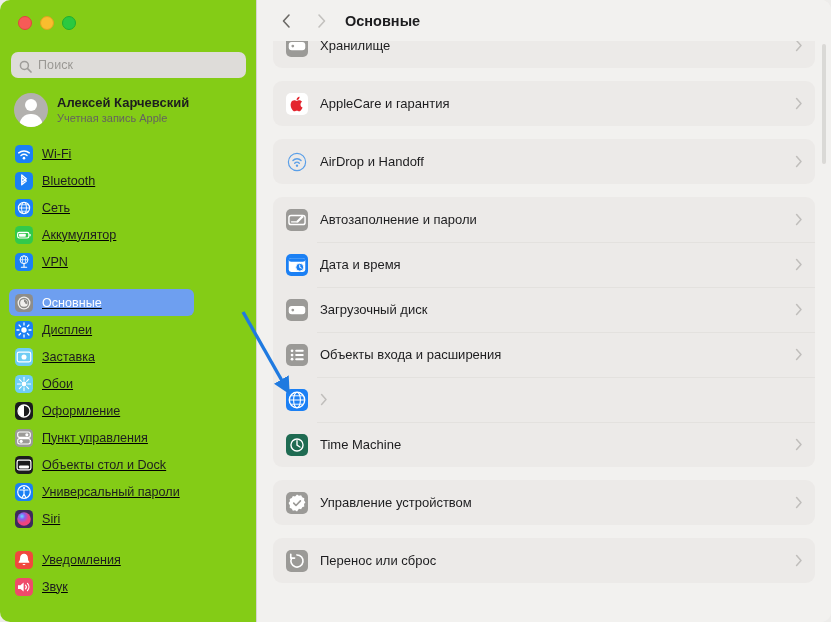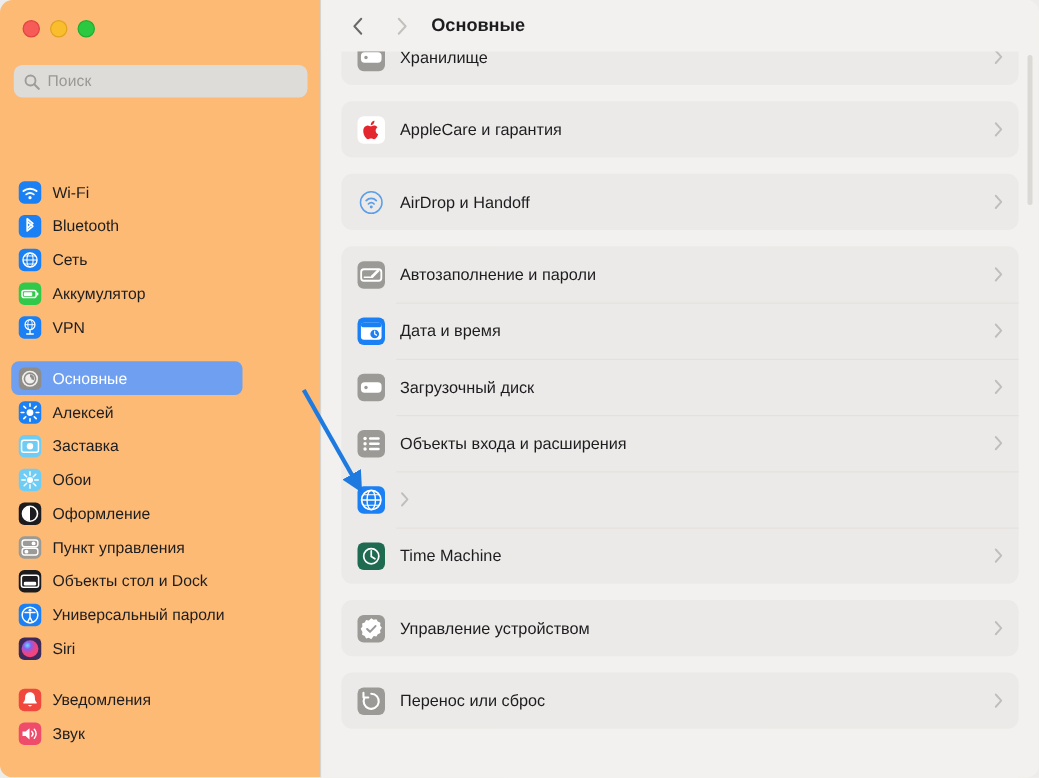--- a/index.html
+++ b/index.html
@@ -10,21 +10,21 @@
     -webkit-font-smoothing:antialiased;
   }
   .window{
     position:relative;width:831px;height:622px;overflow:hidden;
     border-radius:10px;background:#f2f1ef;
   }
 
   
   .sidebar{
     position:absolute;left:0;top:0;width:257px;height:622px;
-    background:#fdba74;
+    background:#84cc16;
     border-right:1px solid #d6d4d1;
     box-sizing:border-box;
     overflow:hidden;
   }
   .traffic{
     position:absolute;left:18px;top:16px;display:flex;gap:8px;align-items:center;
   }
   .tl{width:12px;height:12px;border-radius:50%;display:block;}
   .tl.red{background:#f75b57;border:0.5px solid #e0443f;}
   .tl.yellow{background:#f9bd2e;border:0.5px solid #e0a41f;}
@@ -47,21 +47,21 @@
     margin-left:4px;margin-right:9px;flex:0 0 auto;position:relative;overflow:hidden;
   }
   .avatar .head{position:absolute;left:50%;top:6px;transform:translateX(-50%);
     width:12px;height:12px;border-radius:50%;background:#fff;}
   .avatar .body{position:absolute;left:50%;top:21px;transform:translateX(-50%);
     width:23px;height:17px;border-radius:11px 11px 0 0;background:#fff;}
   .acct-txt{display:flex;flex-direction:column;justify-content:center;line-height:1.15;}
   .acct-name{font-size:13px;font-weight:bold;color:#1d1d1f;}
   .acct-sub{font-size:11px;color:#65635f;margin-top:1px;}
 
-  .nav{position:absolute;left:0;top:140px;width:203px;}
+  .nav{position:absolute;left:0;top:140px;width:203px;text-decoration:underline;}
   .navgroup{padding:0 9px;}
   .navgroup + .navgroup{margin-top:14px;}
   .navitem{
     height:27px;display:flex;align-items:center;border-radius:6px;
     padding:0 6px;box-sizing:border-box;
   }
   .navitem.selected{background:#6e9ff0;}
   .navitem.selected .nav-label{color:#ffffff;}
   .nav-icon{
     width:18px;height:18px;border-radius:4.5px;margin-right:9px;flex:0 0 auto;
@@ -129,20 +129,30 @@
     <div class="searchbox">
       <span class="sicon">
         <svg width="13" height="13" viewBox="0 0 13 13">
             <circle cx="5.4" cy="5.4" r="4" fill="none" stroke="#6b6965" stroke-width="1.5"></circle>
             <line x1="8.4" y1="8.4" x2="12" y2="12" stroke="#6b6965" stroke-width="1.7" stroke-linecap="round"></line>
           </svg>
       </span>
       <span class="sph">Поиск</span>
     </div>
 
+    <div class="account">
+      <div class="avatar">
+        <span class="head"></span>
+          <span class="body"></span>
+      </div>
+      <div class="acct-txt">
+        <span class="acct-name">Алексей Карчевский</span>
+        <span class="acct-sub">Учетная запись Apple</span>
+      </div>
+    </div>
 
     <div class="nav" id="nav">
         <div class="navgroup">
           <div class="navitem">
             <span class="nav-icon" style="background: rgb(27, 128, 244);">
               <svg width="18" height="18" viewBox="0 0 24 24">
                 <path d="M5 10.5a11 11 0 0 1 14 0" stroke="#ffffff" stroke-width="2" fill="none" stroke-linecap="round"></path>
                 <path d="M8 14a6.5 6.5 0 0 1 8 0" stroke="#ffffff" stroke-width="2" fill="none" stroke-linecap="round"></path>
                 <circle cx="12" cy="17.5" r="1.7" fill="#ffffff"></circle>
               </svg>
@@ -213,21 +223,21 @@
                   <line x1="12" y1="18.6" x2="12" y2="21.4"></line>
                   <line x1="2.6" y1="12" x2="5.4" y2="12"></line>
                   <line x1="18.6" y1="12" x2="21.4" y2="12"></line>
                   <line x1="5.4" y1="5.4" x2="7.4" y2="7.4"></line>
                   <line x1="16.6" y1="16.6" x2="18.6" y2="18.6"></line>
                   <line x1="18.6" y1="5.4" x2="16.6" y2="7.4"></line>
                   <line x1="7.4" y1="16.6" x2="5.4" y2="18.6"></line>
                 </g>
               </svg>
             </span>
-            <span class="nav-label">Алексей</span>
+            <span class="nav-label">Дисплеи</span>
           </div>
           <div class="navitem">
             <span class="nav-icon" style="background: rgb(111, 205, 245);">
               <svg width="18" height="18" viewBox="0 0 24 24">
                 <rect x="3" y="5.5" width="18" height="13" rx="2.4" fill="none" stroke="#ffffff" stroke-width="1.6"></rect>
                 <circle cx="12" cy="12" r="3.4" fill="#ffffff"></circle>
               </svg>
             </span>
             <span class="nav-label">Заставка</span>
           </div>

